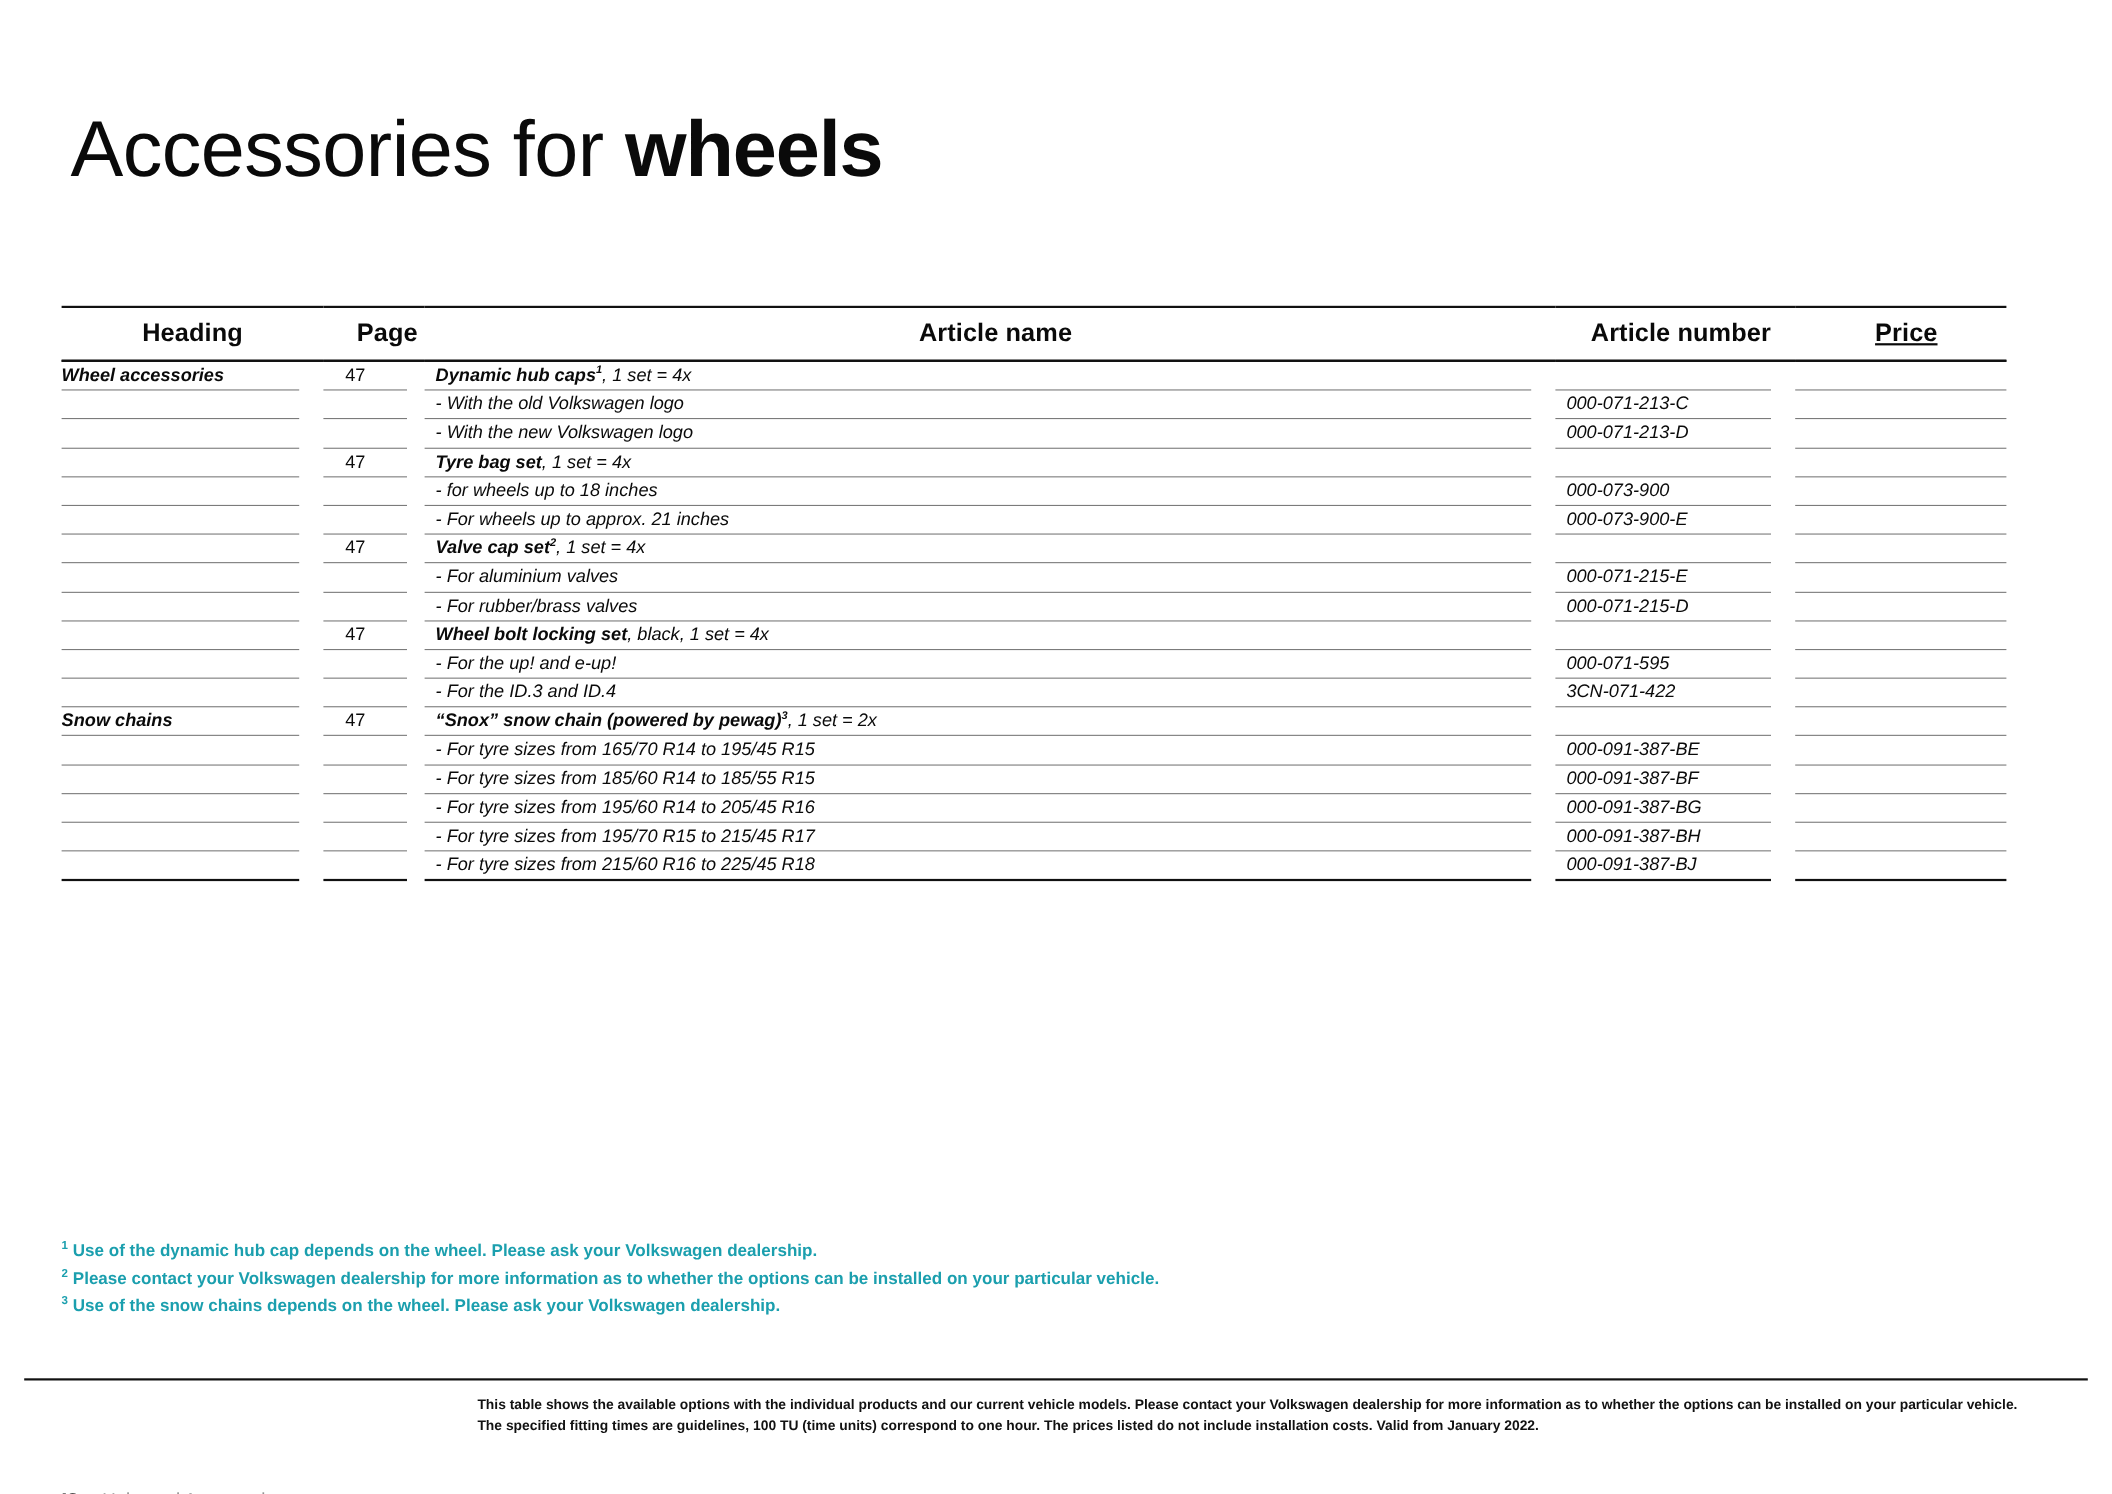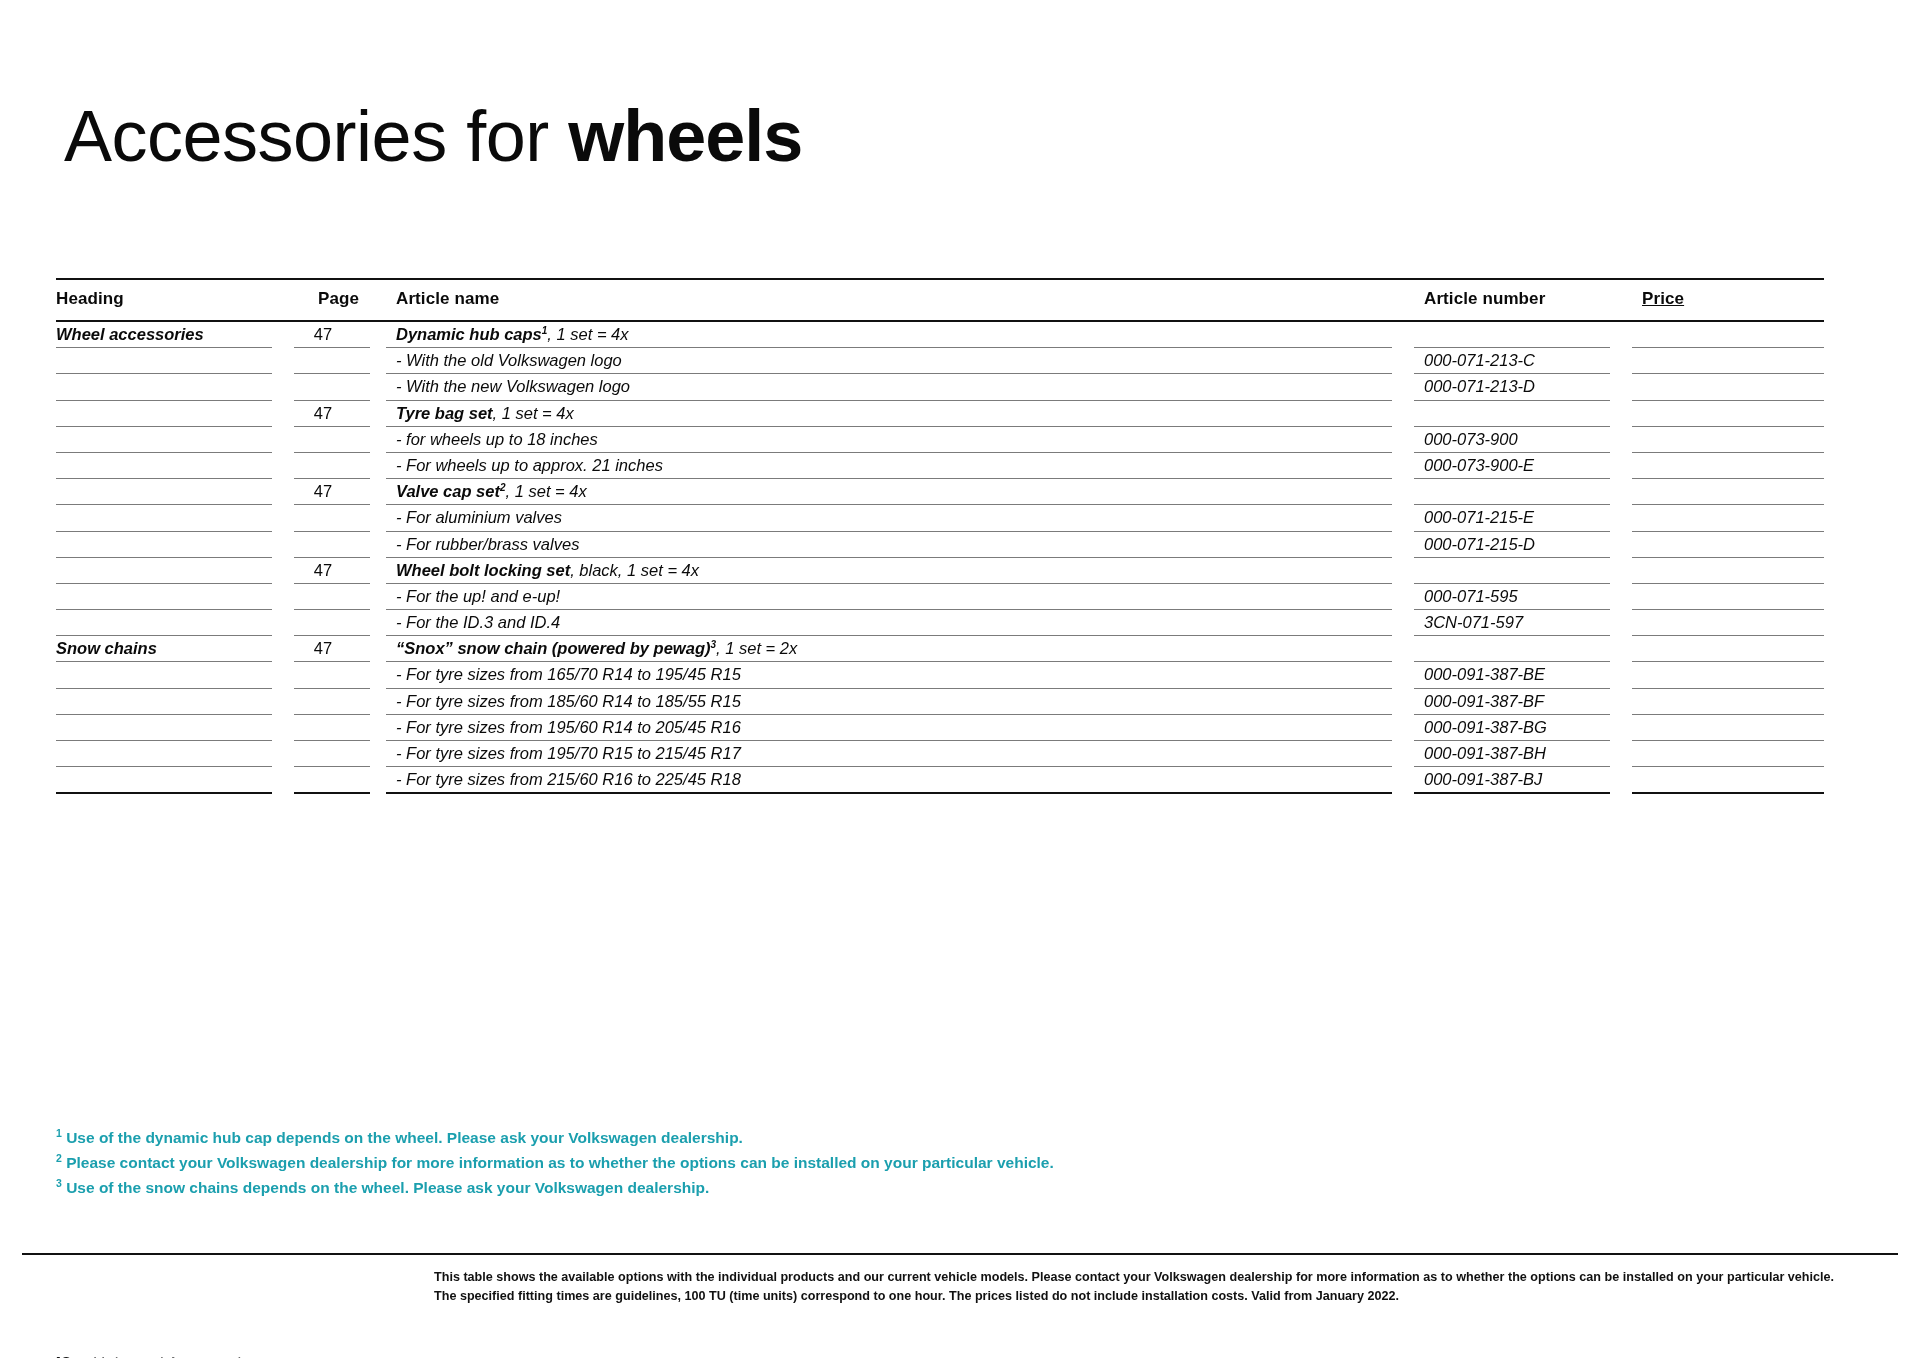--- a/index.html
+++ b/index.html
@@ -52,23 +52,23 @@
     table-layout: fixed;
     font-size: 16.5px;
   }
   table.spec col.c-heading  { width: 238px; }
   table.spec col.c-page     { width: 92px;  }
   table.spec col.c-article  { width: 1028px; }
   table.spec col.c-number   { width: 218px; }
   table.spec col.c-price    { width: 192px; }
 
   table.spec thead th {
-    text-align: left;
+    text-align: center;
     font-weight: 700;
-    font-size: 17px;
+    font-size: 23px;
     padding: 9px 0 11px 0;
     border-top: 2.5px solid #111;
     border-bottom: 2.5px solid #111;
     vertical-align: bottom;
     letter-spacing: 0.1px;
   }
   table.spec thead th.th-page { padding-left: 24px; }
   table.spec thead th.th-article { padding-left: 10px; }
   table.spec thead th.th-number { padding-left: 10px; }
   table.spec thead th.th-price { padding-left: 10px; text-decoration: underline; }
@@ -388,21 +388,21 @@
             <td>
               <div class="cell c-heading-cell gap-r"></div>
             </td>
             <td>
               <div class="cell c-page-cell gap-r-s"></div>
             </td>
             <td>
               <div class="cell c-article-cell pad-l gap-r"><span>- For the ID.3 and ID.4</span></div>
             </td>
             <td>
-              <div class="cell c-number-cell pad-l gap-r">3CN-071-597</div>
+              <div class="cell c-number-cell pad-l gap-r">3CN-071-422</div>
             </td>
             <td>
               <div class="cell pad-l"></div>
             </td>
           </tr>
           <tr>
             <td>
               <div class="cell c-heading-cell gap-r">Snow chains</div>
             </td>
             <td>

